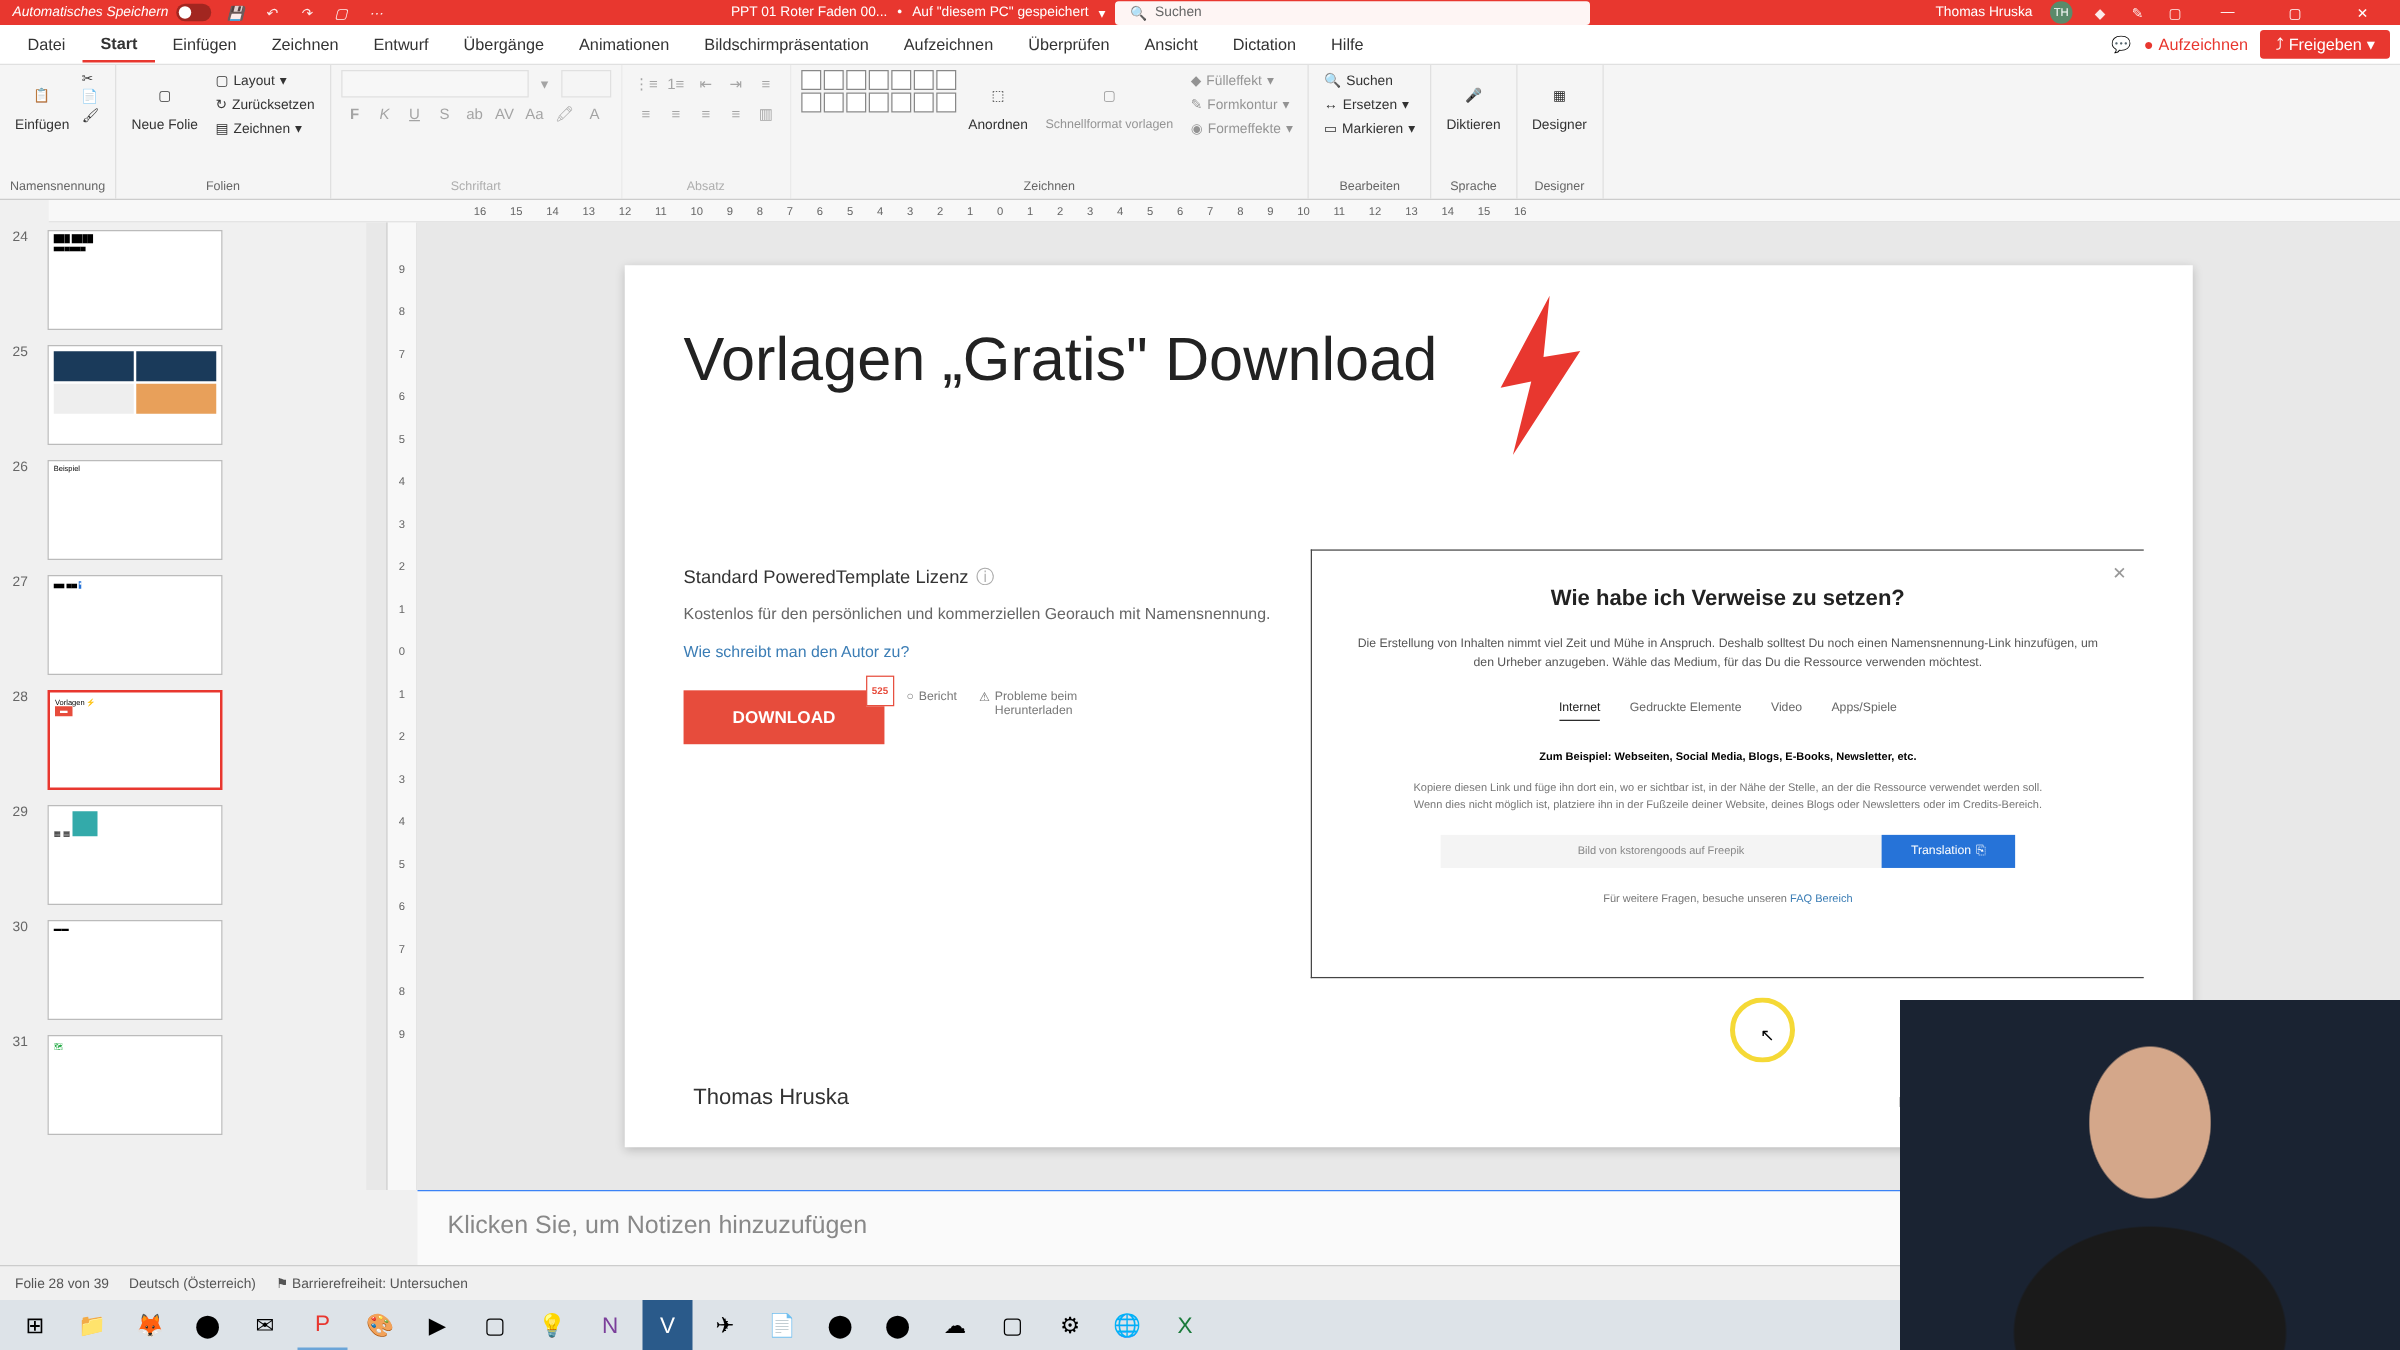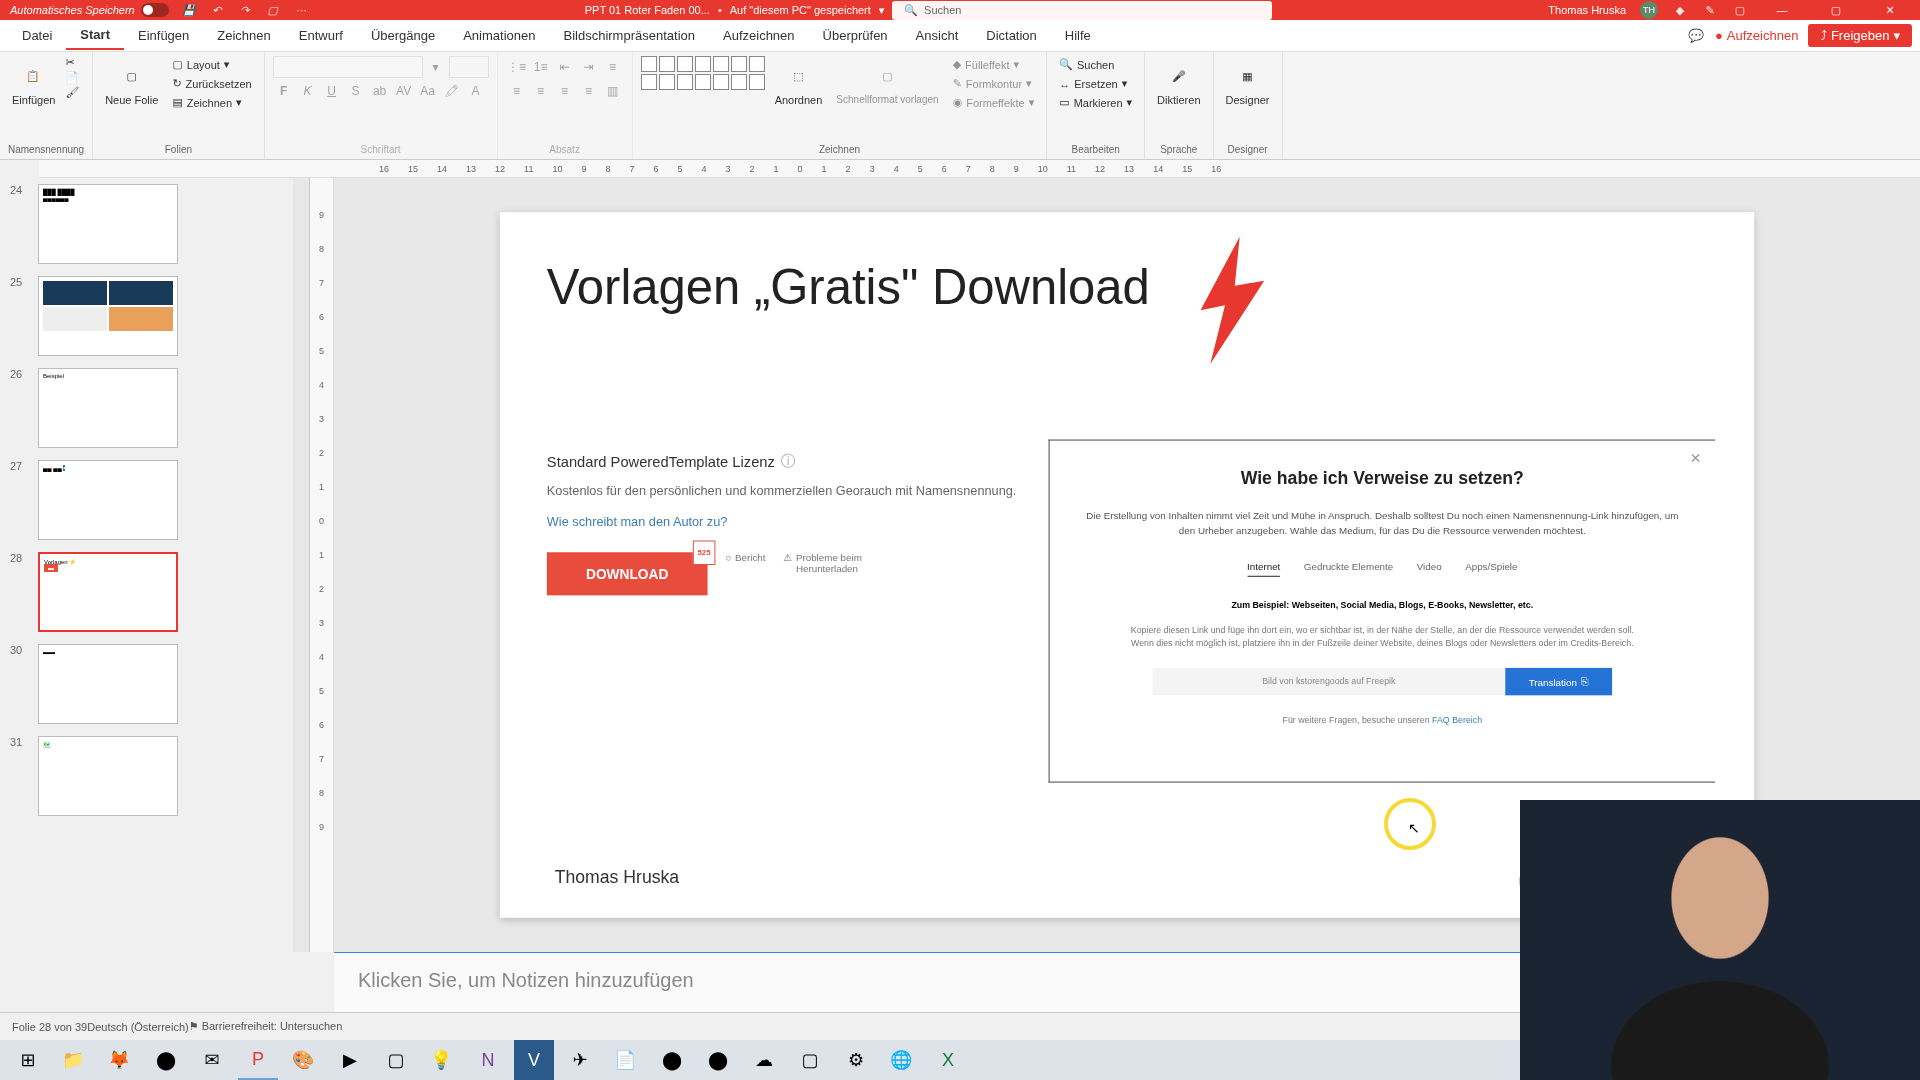--- a/index.html
+++ b/index.html
@@ -92,21 +92,21 @@
 .author { position: absolute; bottom: 30px; left: 56px; font-size: 18px; color: #333; }
 .credit { position: absolute; bottom: 30px; right: -40px; font-size: 12px; color: #555; }
 
 
 .highlight { position: absolute; width: 52px; height: 52px; border: 4px solid #f5d936; border-radius: 50%; }
 .cursor { position: absolute; font-size: 14px; }
 
 
 .notes-area { height: 60px; background: #fafafa; border-top: 1px solid #3b82f6; padding: 16px 24px; font-size: 20px; color: #888; margin-left: 334px; }
 .status-bar { height: 28px; background: #f0f0f0; border-top: 1px solid #ccc; display: flex; align-items: center; padding: 0 12px; font-size: 11px; color: #555; }
-.status-bar > span { }
+.status-bar > span { margin-right: 16px; }
 .status-right { margin-left: auto; display: flex; align-items: center; gap: 12px; }
 .view-btn { width: 24px; height: 20px; display: flex; align-items: center; justify-content: center; border: 1px solid transparent; }
 
 
 .taskbar { height: 40px; background: #dde3e8; display: flex; align-items: center; padding: 0 8px; gap: 6px; }
 .task-icon { width: 40px; height: 40px; display: flex; align-items: center; justify-content: center; font-size: 18px; }
 .task-icon.active { border-bottom: 2px solid #6ba5d8; }
 .task-right { margin-left: auto; display: flex; align-items: center; gap: 8px; font-size: 12px; color: #333; }
 
 
@@ -389,20 +389,26 @@
           <div class="thumb-content">▄▄ ▄▄ <span style="background:#2673d8;color:white">▪</span></div>
         </div>
       </div>
     <div class="thumb-item">
         <div class="thumb-num">28</div>
         <div class="thumb selected">
           <div class="thumb-content">Vorlagen <span style="color:red">⚡</span><br><span style="background:#e74c3c;color:white;padding:1px 4px">▬</span></div>
         </div>
       </div>
     <div class="thumb-item">
+        <div class="thumb-num">29</div>
+        <div class="thumb">
+          <div class="thumb-content">▦ ▦ <span style="background:#3aa;display:inline-block;width:20px;height:20px"></span></div>
+        </div>
+      </div>
+    <div class="thumb-item">
         <div class="thumb-num">30</div>
         <div class="thumb">
           <div class="thumb-content">▬▬</div>
         </div>
       </div>
     <div class="thumb-item">
         <div class="thumb-num">31</div>
         <div class="thumb">
           <div class="thumb-content" style="color:#2a4">🗺</div>
         </div>

